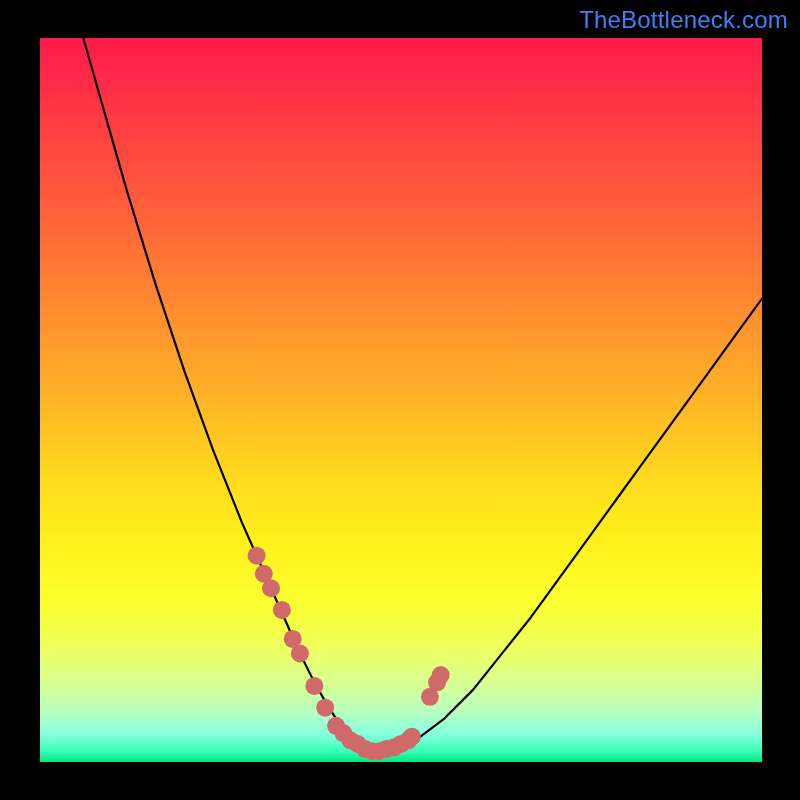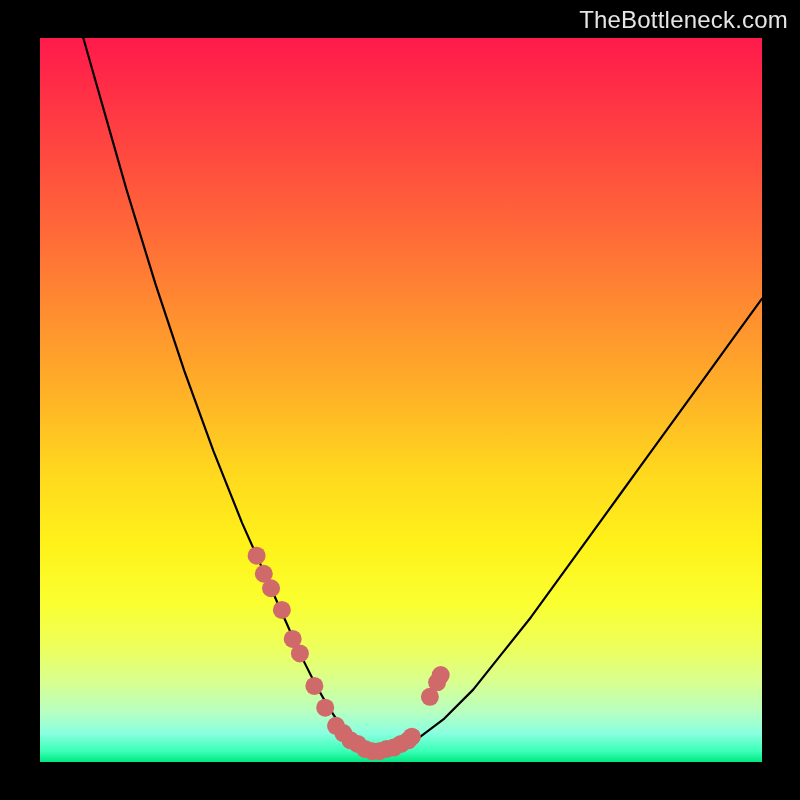--- a/index.html
+++ b/index.html
@@ -40,21 +40,21 @@
       #b8ffc0 93%,
       #8affdf 96%,
       #3affb8 98.5%,
       #00e880 100%
     );
   }
   .watermark {
     position: absolute;
     top: 6px;
     right: 12px;
-    color: #e5e5e5;
+    color: #3b82f6;
     font-size: 24px;
     letter-spacing: 0.2px;
     user-select: none;
   }
   svg.curve {
     position: absolute;
     left: 0;
     top: 0;
     width: 722px;
     height: 724px;

